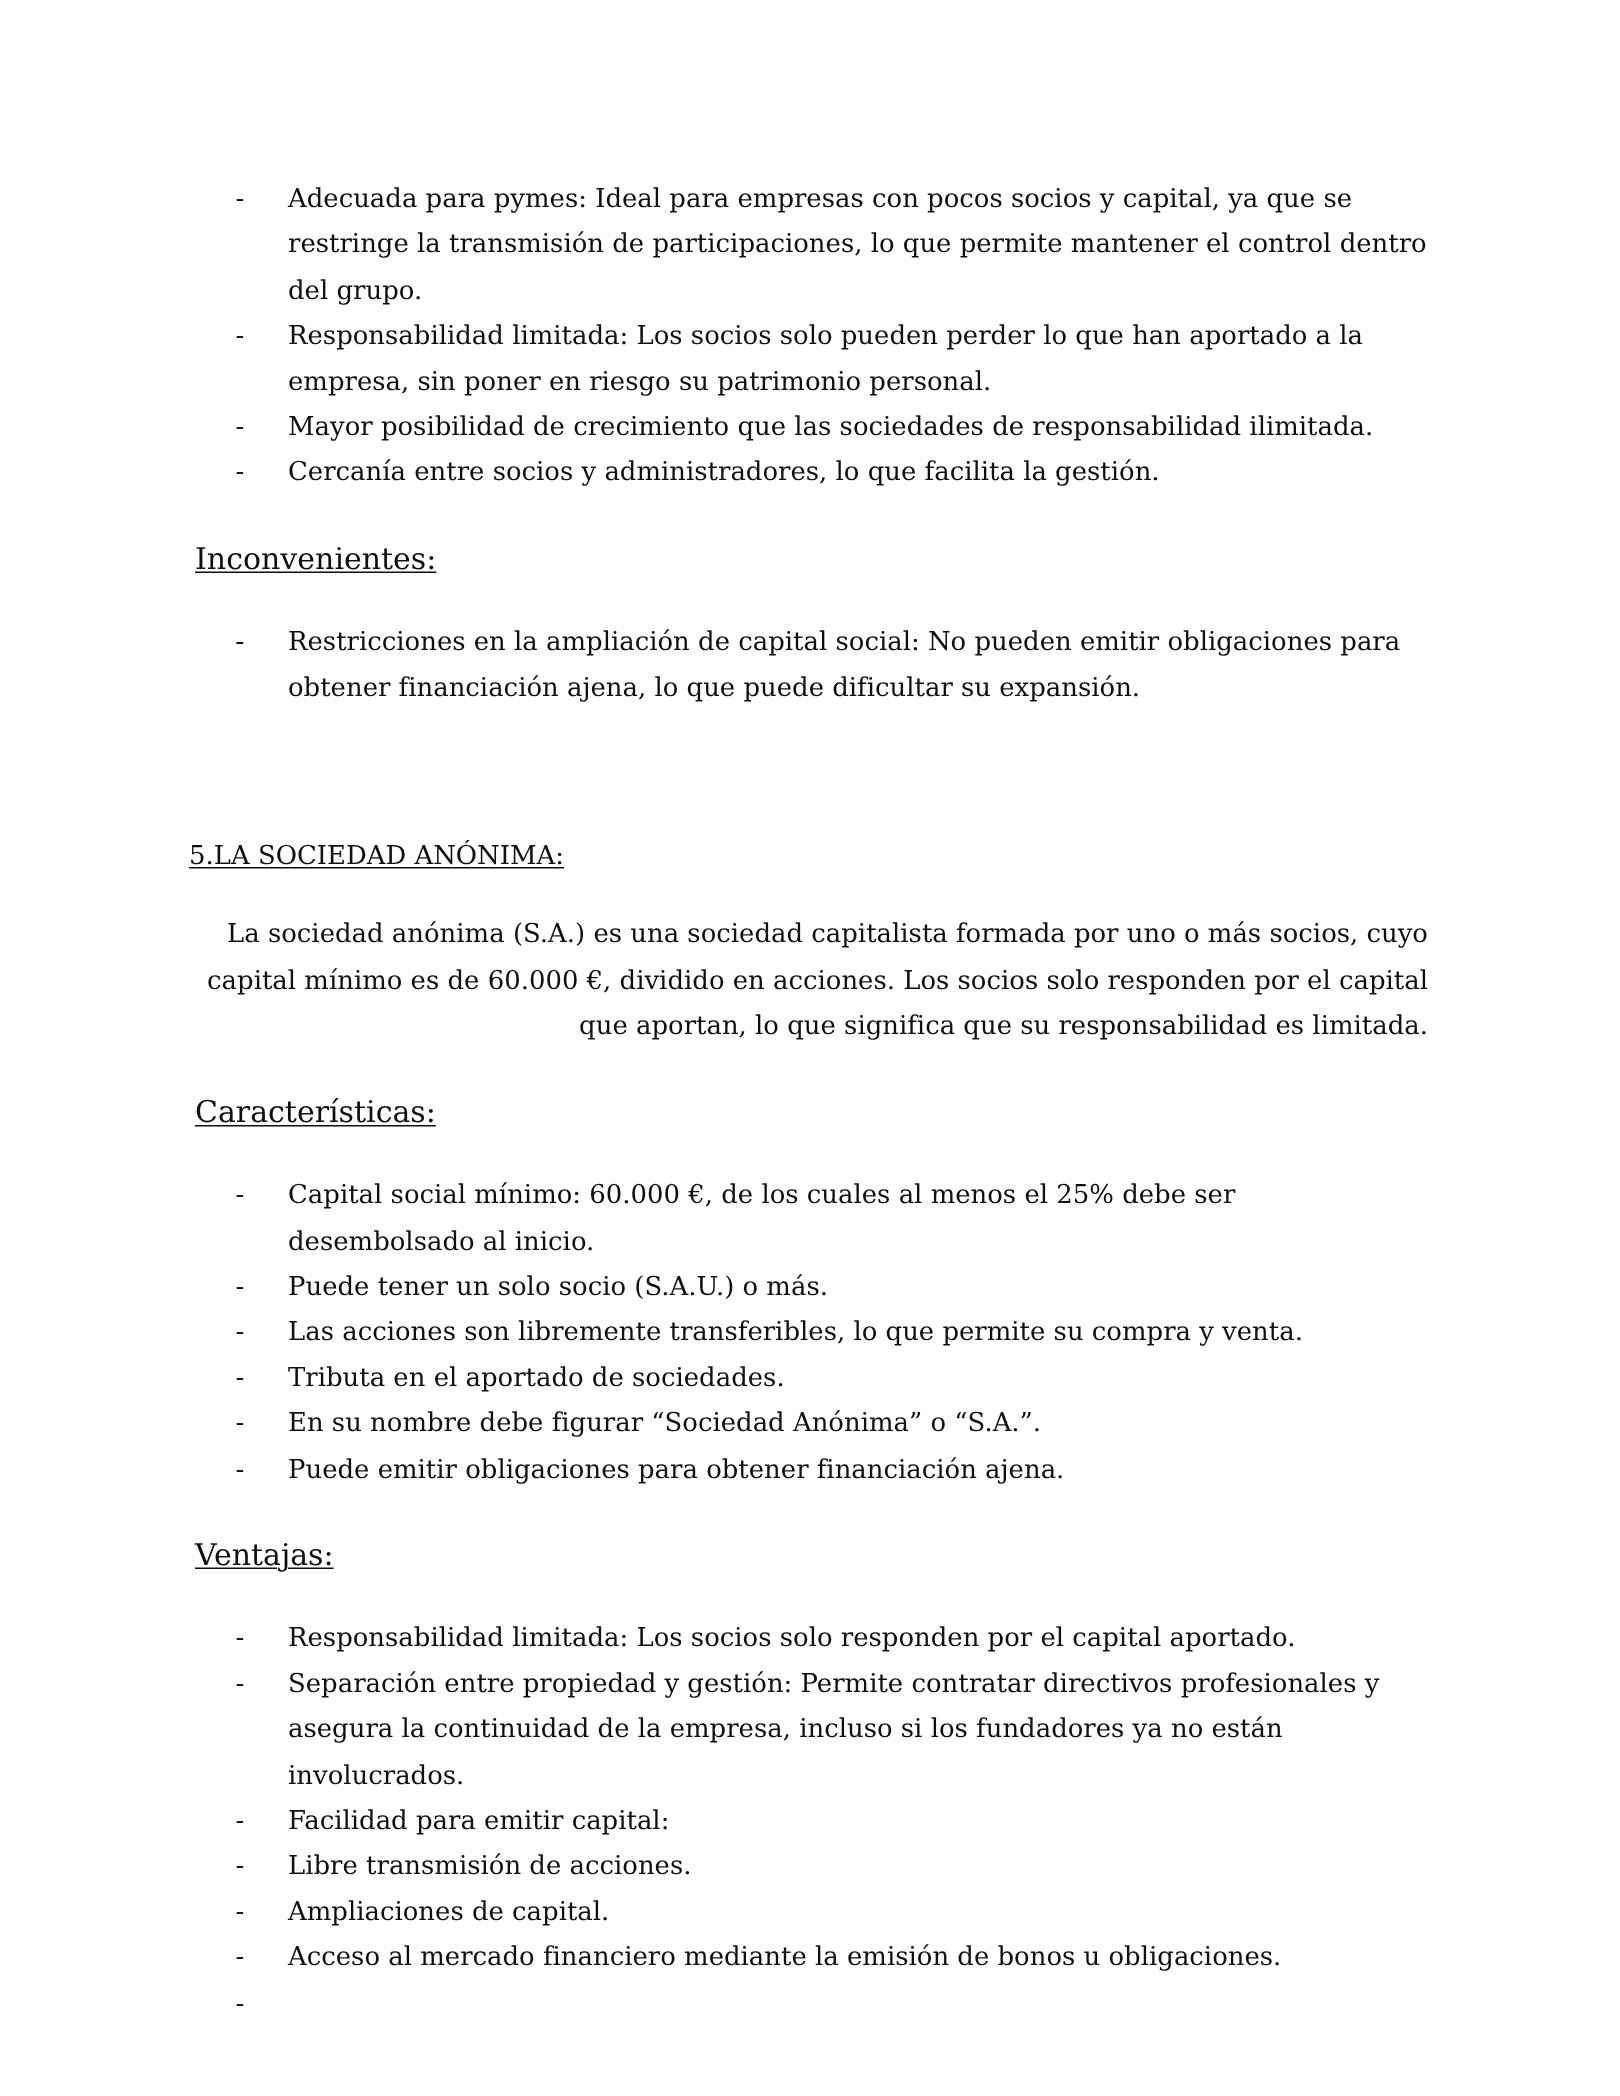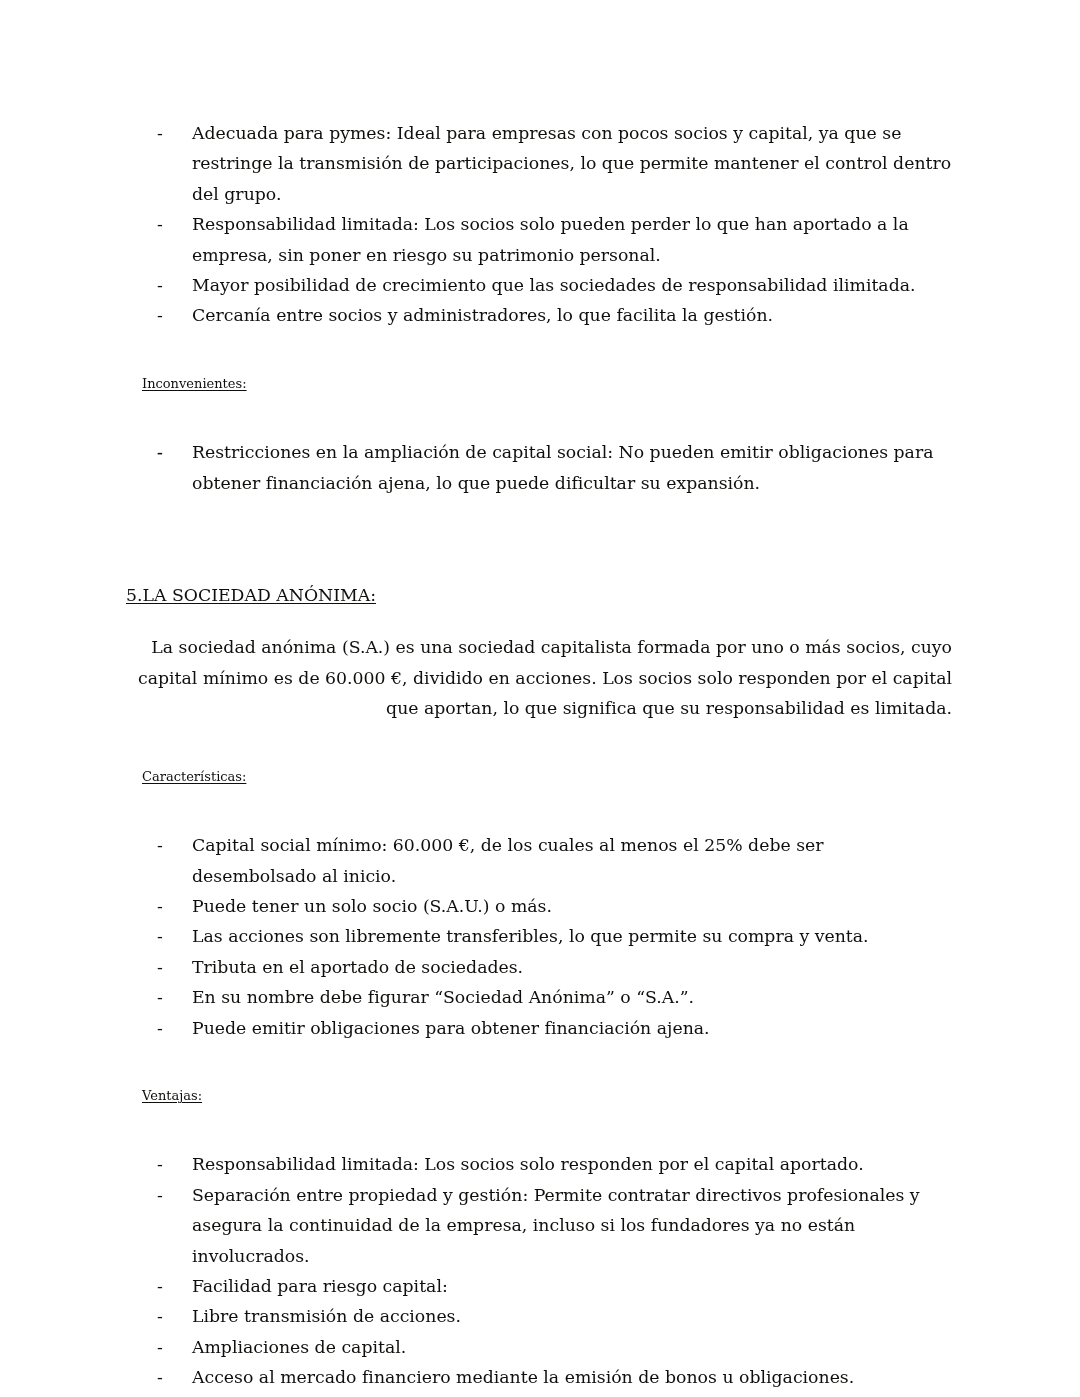--- a/index.html
+++ b/index.html
@@ -43,23 +43,23 @@
   .bullet-item .dash {
     position: absolute;
     left: 31px;
     top: 0;
     font-size: 17.3px;
     line-height: 30.4px;
     color: #100f0d;
   }
 
   .subheading {
-    font-size: 13px;
-    line-height: 30.4px;
-    margin: 16px;
+    font-size: 20px;
+    line-height: 30.4px;
+    margin: 4px;
     font-weight: normal;
   }
   .subheading .u {
     text-decoration: underline;
     text-underline-offset: 2px;
     text-decoration-thickness: 1px;
   }
 
   .section-heading {
     font-size: 17.3px;
@@ -182,21 +182,21 @@
       <li class="bullet-item">
         <span class="dash">-</span>
         <span>Responsabilidad limitada: Los socios solo responden por el capital aportado.</span>
       </li>
       <li class="bullet-item">
         <span class="dash">-</span>
         <span>Separación entre propiedad y gestión: Permite contratar directivos profesionales y asegura la continuidad de la empresa, incluso si los fundadores ya no están involucrados.</span>
       </li>
       <li class="bullet-item">
         <span class="dash">-</span>
-        <span>Facilidad para riesgo capital:</span>
+        <span>Facilidad para emitir capital:</span>
       </li>
       <li class="bullet-item">
         <span class="dash">-</span>
         <span>Libre transmisión de acciones.</span>
       </li>
       <li class="bullet-item">
         <span class="dash">-</span>
         <span>Ampliaciones de capital.</span>
       </li>
       <li class="bullet-item">

